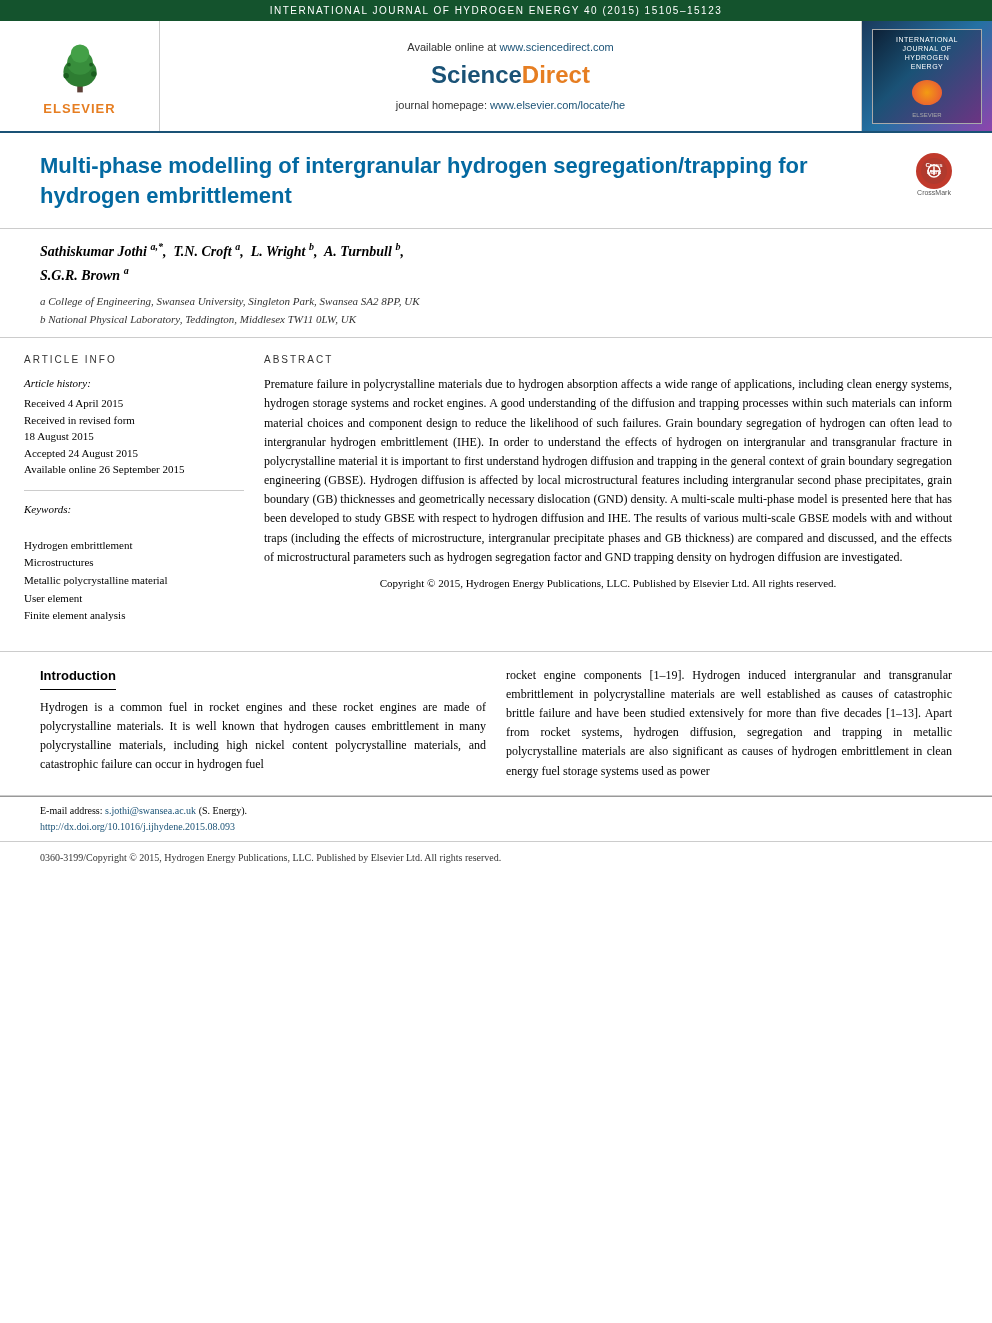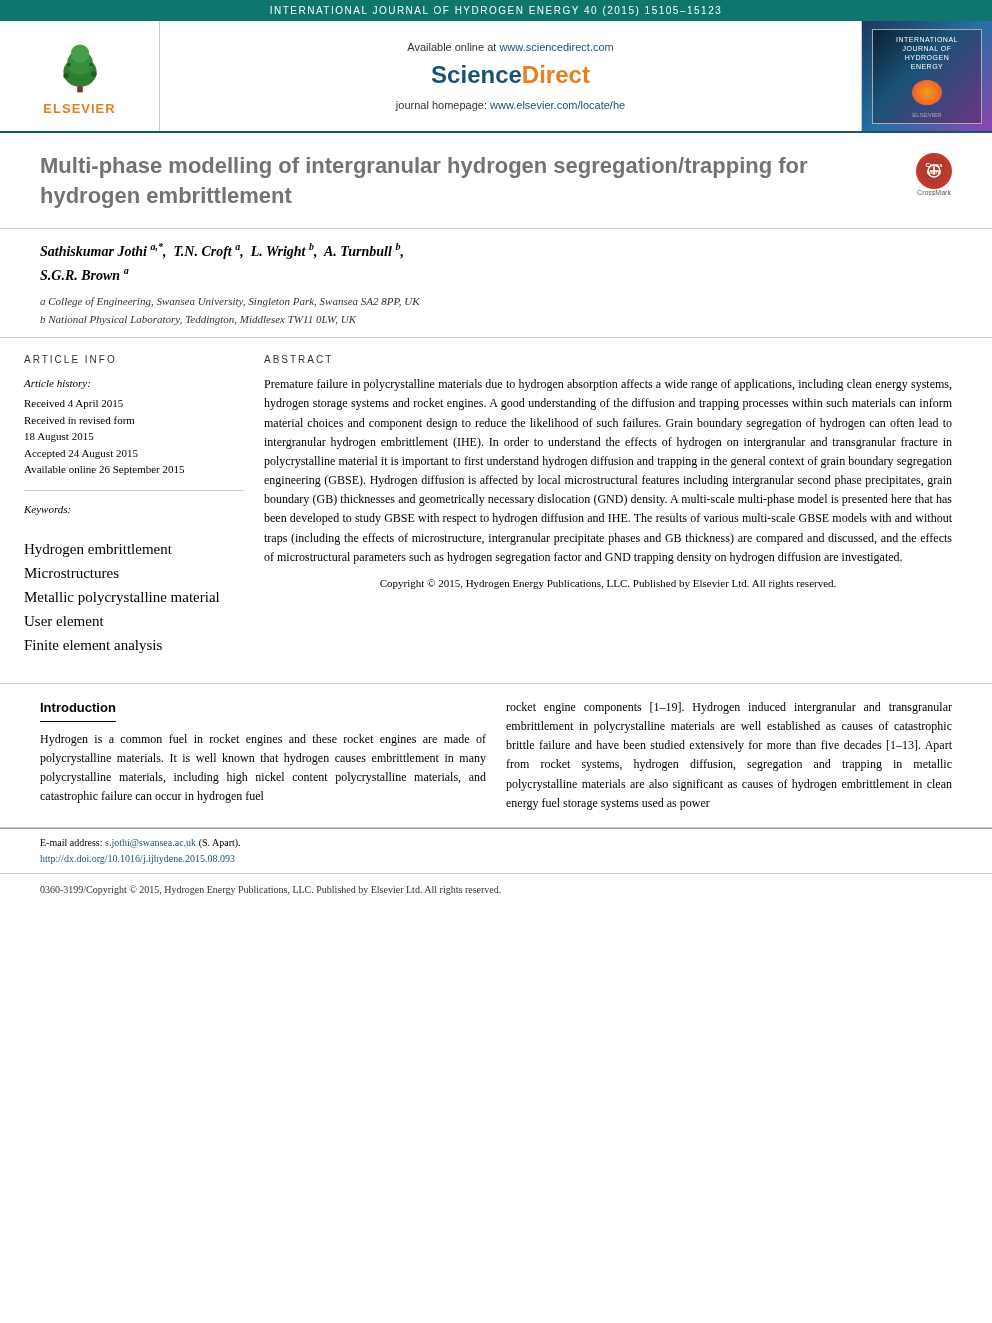--- a/index.html
+++ b/index.html
@@ -7,21 +7,21 @@
       font-family: 'Times New Roman', Times, serif;
       background: #fff;
       width: 992px;
       min-height: 1323px;
       color: #000;
       font-size: 13px;
     }
 
     
     .journal-top-bar {
-      background: #0f766e;
+      background: #14532d;
       color: #fff;
       text-align: center;
       font-size: 10px;
       letter-spacing: 1.5px;
       padding: 5px 0;
       font-family: Arial, sans-serif;
       text-transform: uppercase;
     }
 
     
@@ -137,21 +137,21 @@
     .title-section {
       padding: 18px 40px 10px 40px;
       border-bottom: 1px solid #ccc;
     }
 
     .paper-title {
       font-size: 22px;
       font-weight: bold;
       font-family: Arial, sans-serif;
       line-height: 1.35;
-      color: #737373;
+      color: #0369a1;
       margin-bottom: 8px;
     }
 
     .crossmark-badge {
       float: right;
       margin-left: 10px;
       margin-top: 2px;
     }
 
     .crossmark-circle {
@@ -261,21 +261,21 @@
       margin: 10px 0;
     }
 
     .keywords-label {
       font-style: italic;
       font-size: 11px;
       margin-bottom: 19px;
     }
 
     .keyword-item {
-      font-size: 15px;
+      font-size: 11px;
       line-height: 1.6;
       font-family: Liberation Serif, serif;
     }
 
     .abstract-text {
       font-size: 12px;
       line-height: 1.6;
       text-align: justify;
       color: #000;
     }
@@ -466,18 +466,18 @@
 
     <div class="intro-col">
       <p>rocket engine components [1–19]. Hydrogen induced intergranular and transgranular embrittlement in polycrystalline materials are well established as causes of catastrophic brittle failure and have been studied extensively for more than five decades [1–13]. Apart from rocket systems, hydrogen diffusion, segregation and trapping in metallic polycrystalline materials are also significant as causes of hydrogen embrittlement in clean energy fuel storage systems used as power</p>
     </div>
 
   </div>
 </div>
 
 <div class="footnote-section">
   <div>
-    <span>E-mail address:</span>&nbsp;<span class="footnote-link">s.jothi@swansea.ac.uk</span>&nbsp;<span>(S. Apart).</span>
+    <span>E-mail address:</span>&nbsp;<span class="footnote-link">s.jothi@swansea.ac.uk</span>&nbsp;<span>(S. Energy).</span>
   </div>
   <div class="footnote-link">http://dx.doi.org/10.1016/j.ijhydene.2015.08.093</div>
 </div>
 
 <div class="bottom-copyright">0360-3199/Copyright © 2015, Hydrogen Energy Publications, LLC. Published by Elsevier Ltd. All rights reserved.</div>
 
 </body></html>

